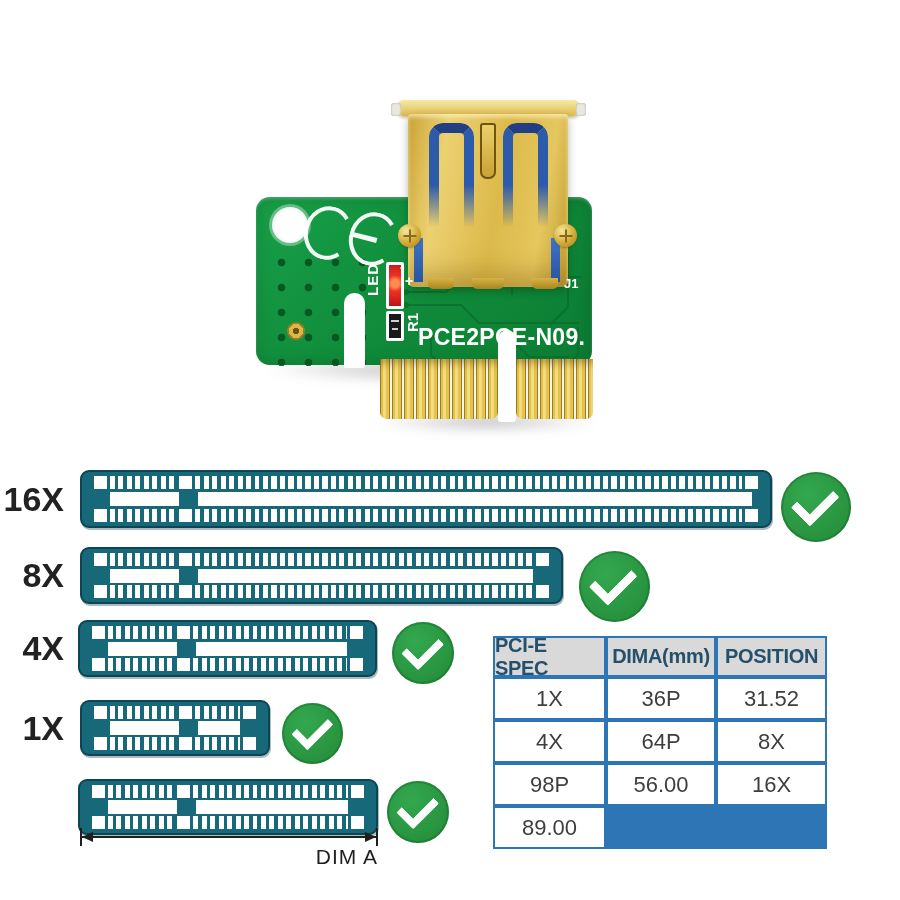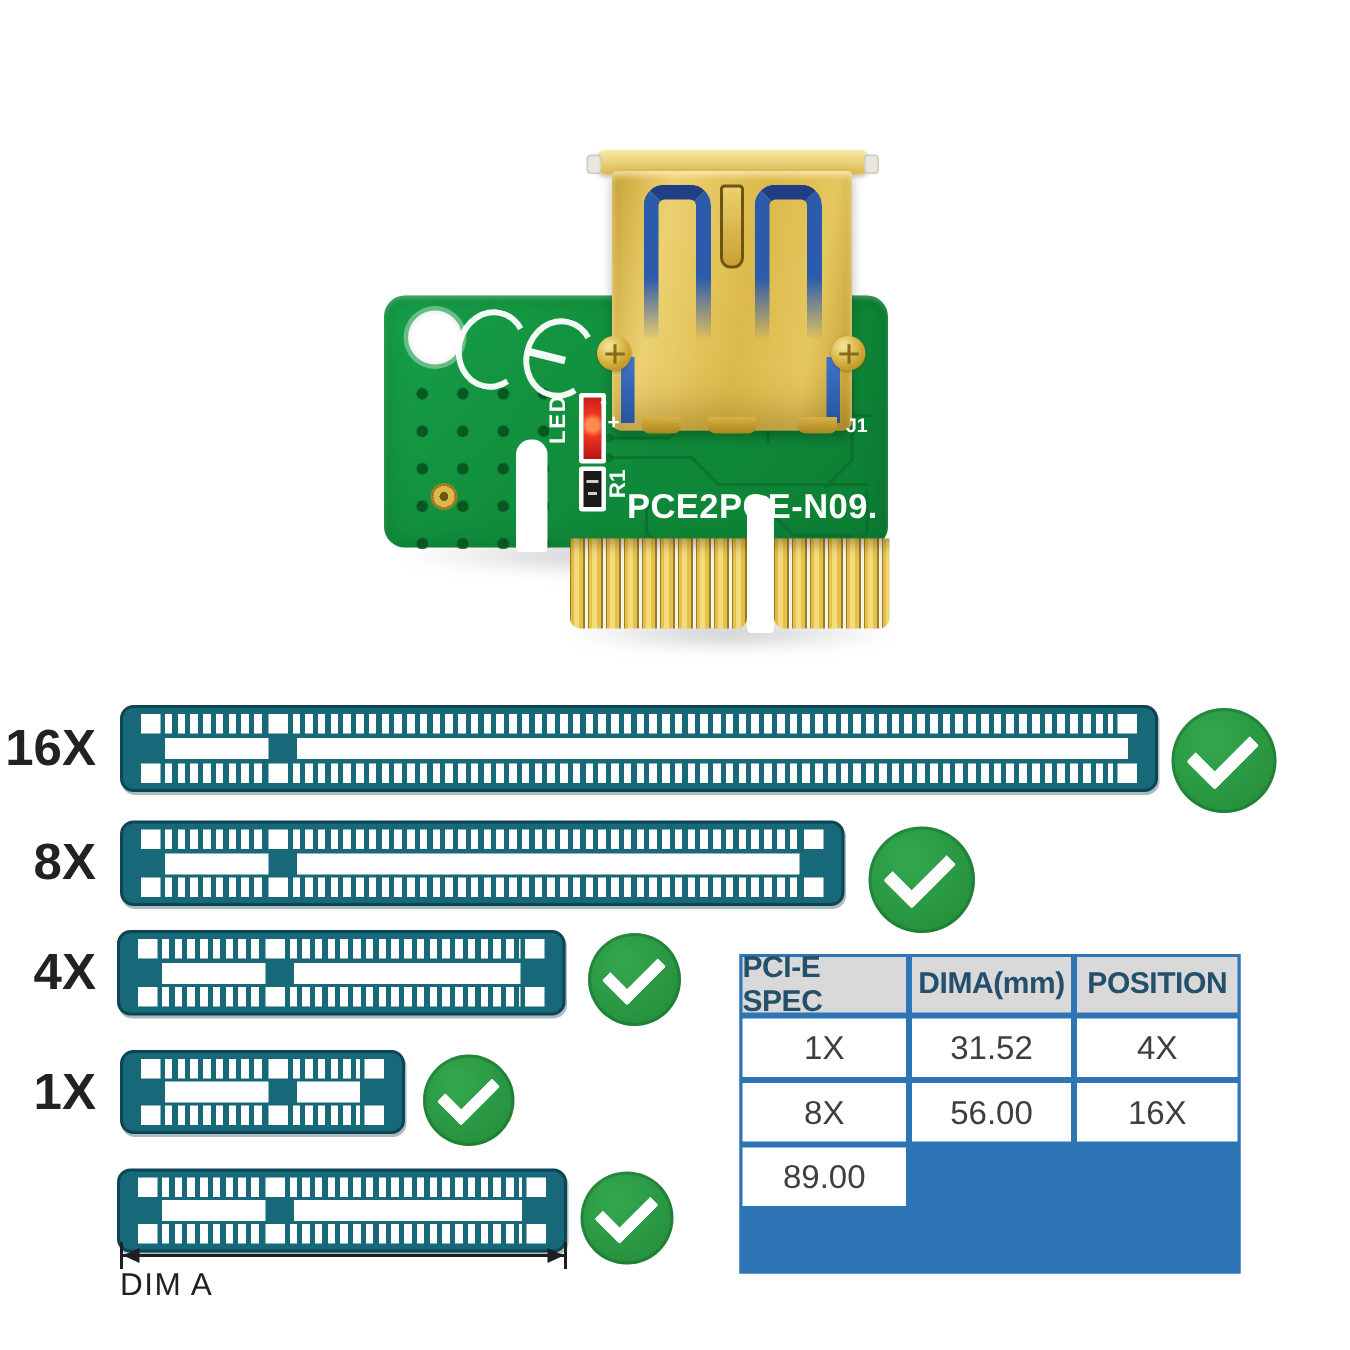--- a/index.html
+++ b/index.html
@@ -135,21 +135,21 @@
   .check-4x  { left:392px; top:622px; width:62px; height:62px; }
   .check-1x  { left:282px; top:703px; width:61px; height:61px; }
   .check-dim { left:387px; top:781px; width:62px; height:62px; }
 
   .dim-line { position:absolute; left:80px; top:836px; width:298px; height:2px; background:#1f1f1f; }
   .dim-line::before, .dim-line::after { content:""; position:absolute; top:-8px; width:2px; height:18px; background:#1f1f1f; }
   .dim-line::before { left:0; } .dim-line::after { right:0; }
   .dim-arrow { position:absolute; top:-4px; width:0; height:0; border-top:5px solid transparent; border-bottom:5px solid transparent; }
   .dim-arrow.w { left:2px; border-right:11px solid #1f1f1f; }
   .dim-arrow.e { right:2px; border-left:11px solid #1f1f1f; }
-  .dim-label { position:absolute; left:80px; top:845px; width:298px; text-align:left; font-size:21px; color:#1f1f1f; letter-spacing:1px; }
+  .dim-label { position:absolute; left:80px; top:845px; width:298px; text-align:right; font-size:21px; color:#1f1f1f; letter-spacing:1px; }
 
   
   .spec-table { position:absolute; left:493px; top:636px; display:grid;
     grid-template-columns:109px 106px 107px; grid-template-rows:37px repeat(4, 39px);
     background:#2e75b6; border:2px solid #2e75b6; gap:4px; }
   .cell { background:#fff; display:flex; align-items:center; justify-content:center;
     font-size:22px; color:#3e3e3e; }
   .cell.head { background:#d9d9d9; font-size:20px; font-weight:700; color:#24506b; letter-spacing:-.3px; }
 </style>
 </head>
@@ -341,24 +341,27 @@
     </div>
     <div class="dim-label">DIM A</div>
   </div>
 
   <div class="spec-table">
     <div class="cell head">PCI-E SPEC</div>
     <div class="cell head">DIMA(mm)</div>
     <div class="cell head">POSITION</div>
 
     <div class="cell">1X</div>
+    <div class="cell">36P</div>
     <div class="cell">31.52</div>
 
     <div class="cell">4X</div>
+    <div class="cell">64P</div>
 
     <div class="cell">8X</div>
+    <div class="cell">98P</div>
     <div class="cell">56.00</div>
 
     <div class="cell">16X</div>
     <div class="cell">89.00</div>
   </div>
 
 </div>
 
 </body></html>

